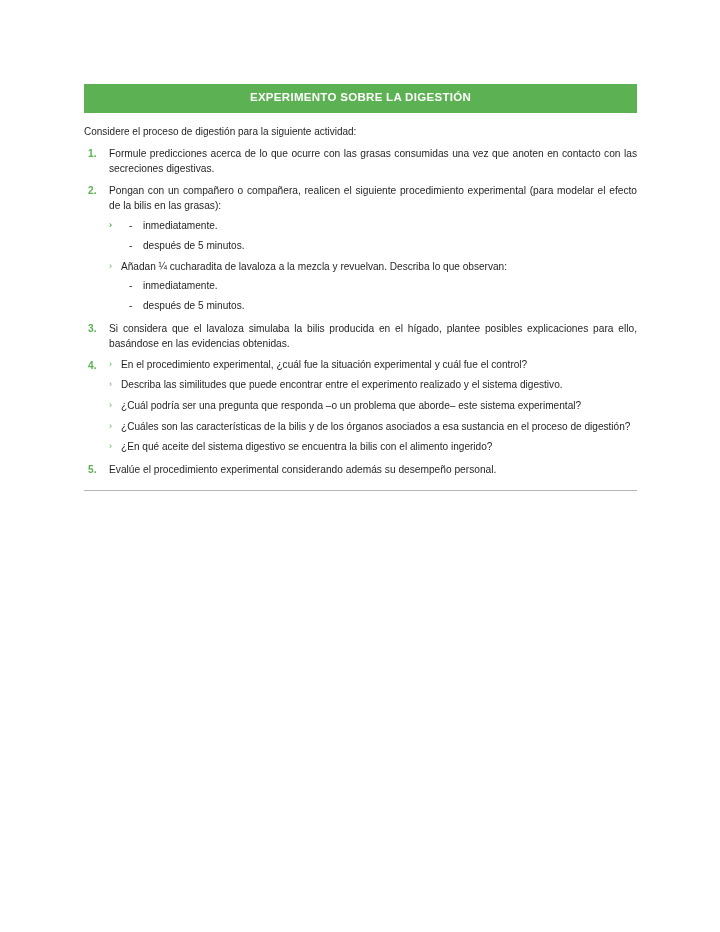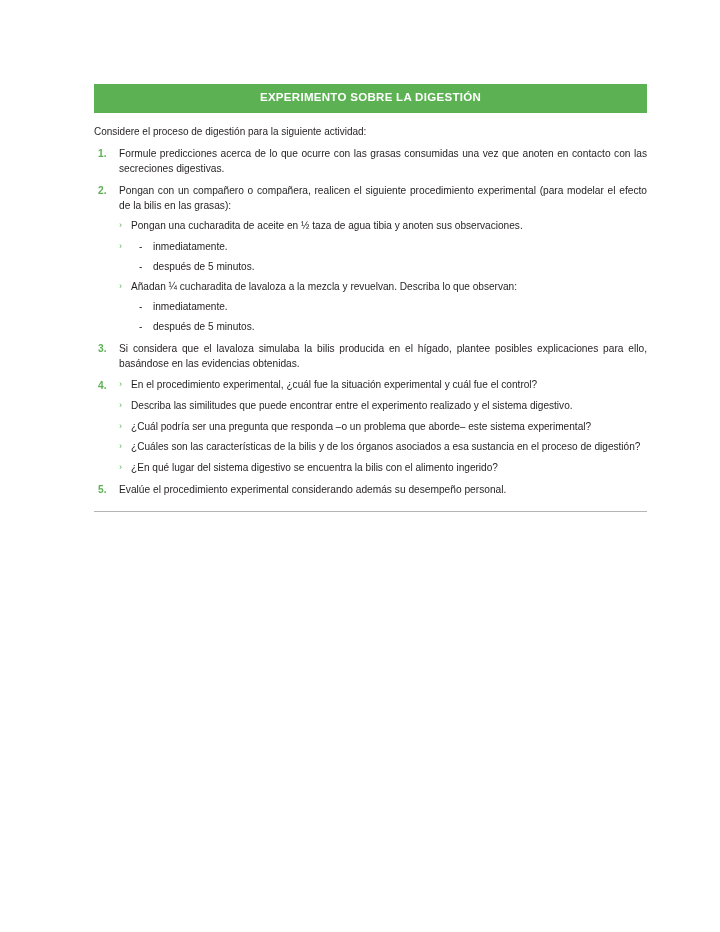--- a/index.html
+++ b/index.html
@@ -14,21 +14,21 @@
     color: #231f20;
   }
   .page {
     position: relative;
     width: 720px;
     height: 932px;
     box-sizing: border-box;
   }
   .content {
     position: absolute;
-    left: 94px;
+    left: 84px;
     top: 84px;
     width: 553px;
   }
   .title-bar {
     background: #5cb253;
     color: #ffffff;
     text-align: center;
     font-size: 11.5px;
     font-weight: bold;
     letter-spacing: 0.3px;
@@ -130,21 +130,20 @@
         <span class="num">1.</span>
         <span class="li-text">Formule predicciones acerca de lo que ocurre con las grasas consumidas una vez que anoten en contacto con las secreciones digestivas.</span>
       </li>
 
       <li>
         <span class="num">2.</span>
         <span class="li-text">Pongan con un compañero o compañera, realicen el siguiente procedimiento experimental (para modelar el efecto de la bilis en las grasas):</span>
         <ul class="sub-list">
           <li>
             <span class="chev">›</span>
-            <span>Pongan una cucharadita de aceite en ½ taza de agua tibia y anoten sus observaciones.</span>
           </li>
           <li>
             <span class="chev">›</span>
             <ul class="dash-list">
               <li>
                 <span class="dash">-</span>
                 <span>inmediatamente.</span>
               </li>
               <li>
                 <span class="dash">-</span>
@@ -188,21 +187,21 @@
           <li>
             <span class="chev">›</span>
             <span>¿Cuál podría ser una pregunta que responda –o un problema que aborde– este sistema experimental?</span>
           </li>
           <li>
             <span class="chev">›</span>
             <span>¿Cuáles son las características de la bilis y de los órganos asociados a esa sustancia en el proceso de digestión?</span>
           </li>
           <li>
             <span class="chev">›</span>
-            <span>¿En qué lugar del sistema digestivo se encuentra la bilis con el alimento ingerido?</span>
+            <span>¿En qué aceite del sistema digestivo se encuentra la bilis con el alimento ingerido?</span>
           </li>
         </ul>
       </li>
 
       <li>
         <span class="num">5.</span>
         <span class="li-text">Evalúe el procedimiento experimental considerando además su desempeño personal.</span>
       </li>
 
     </ol>

